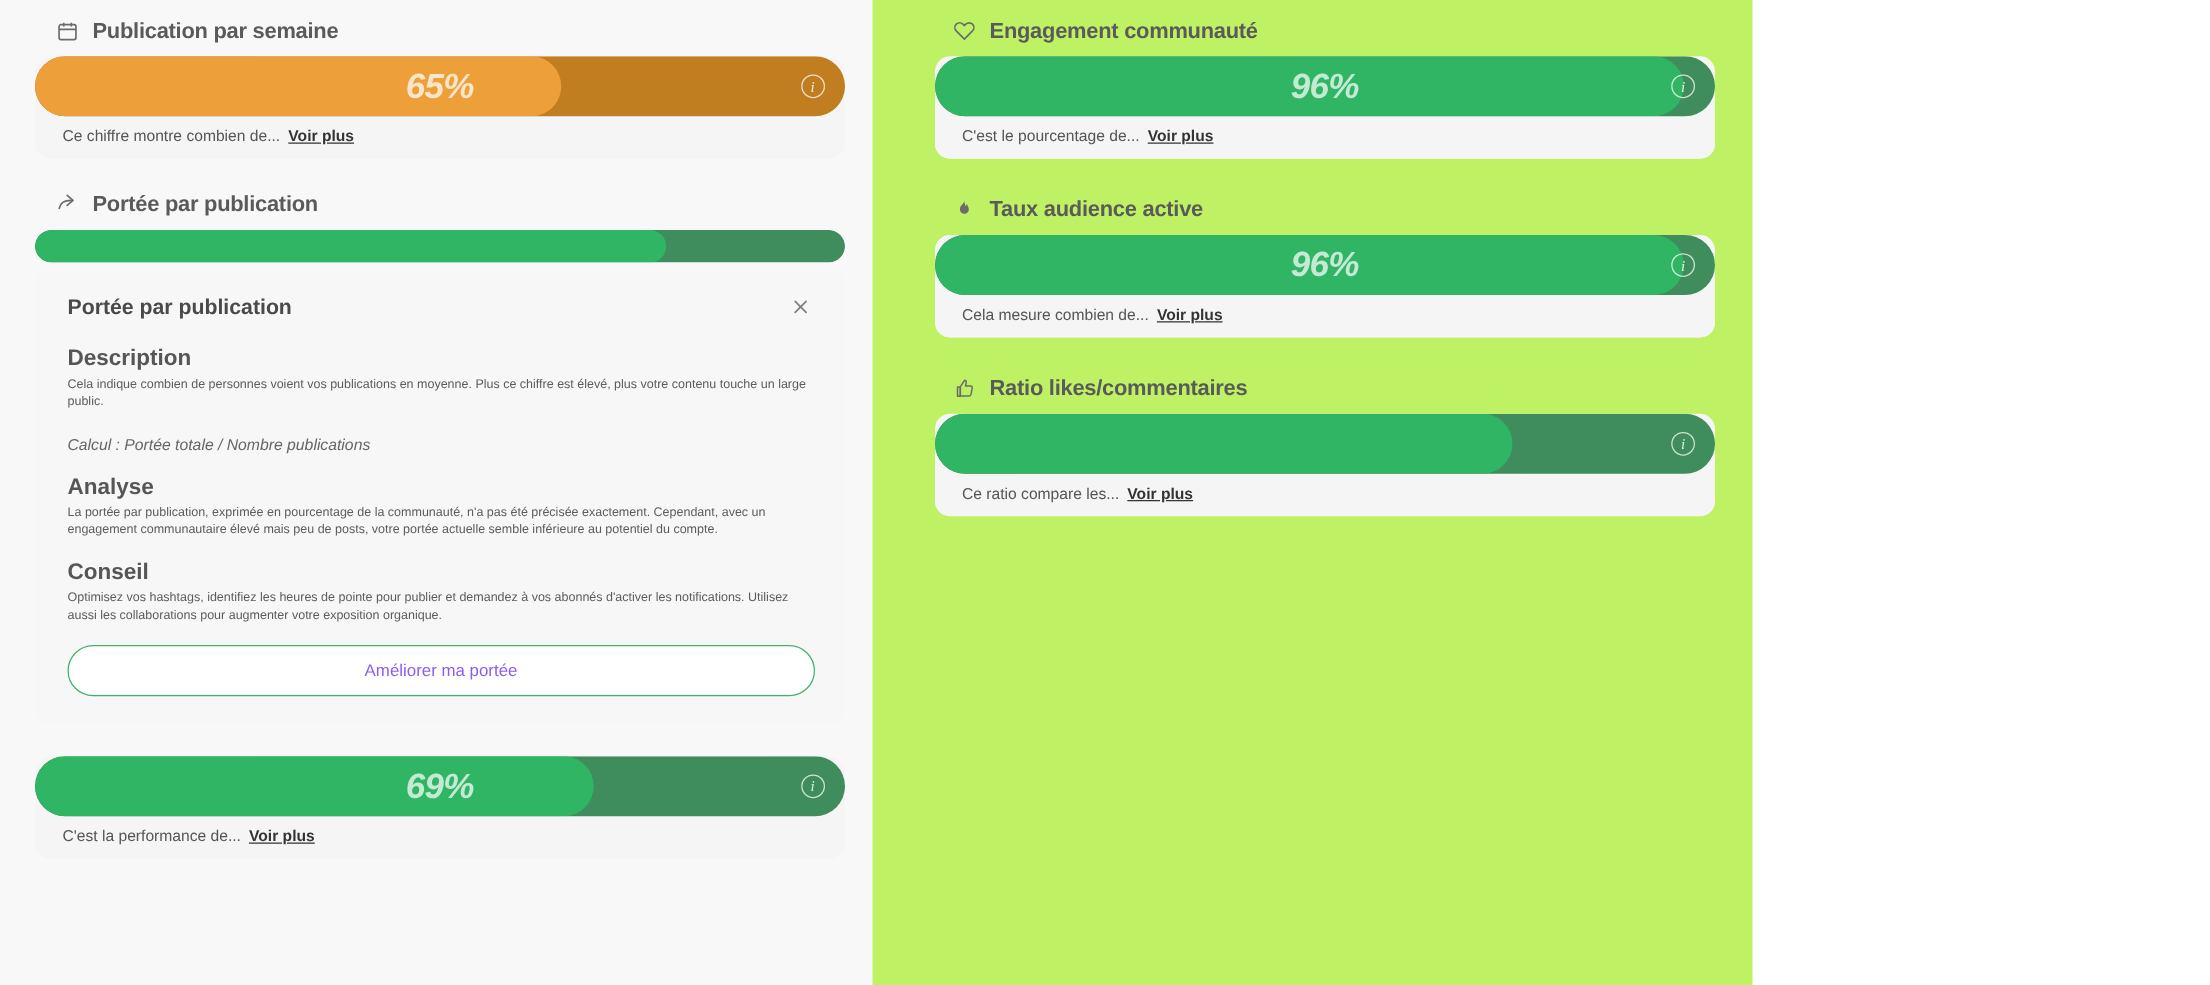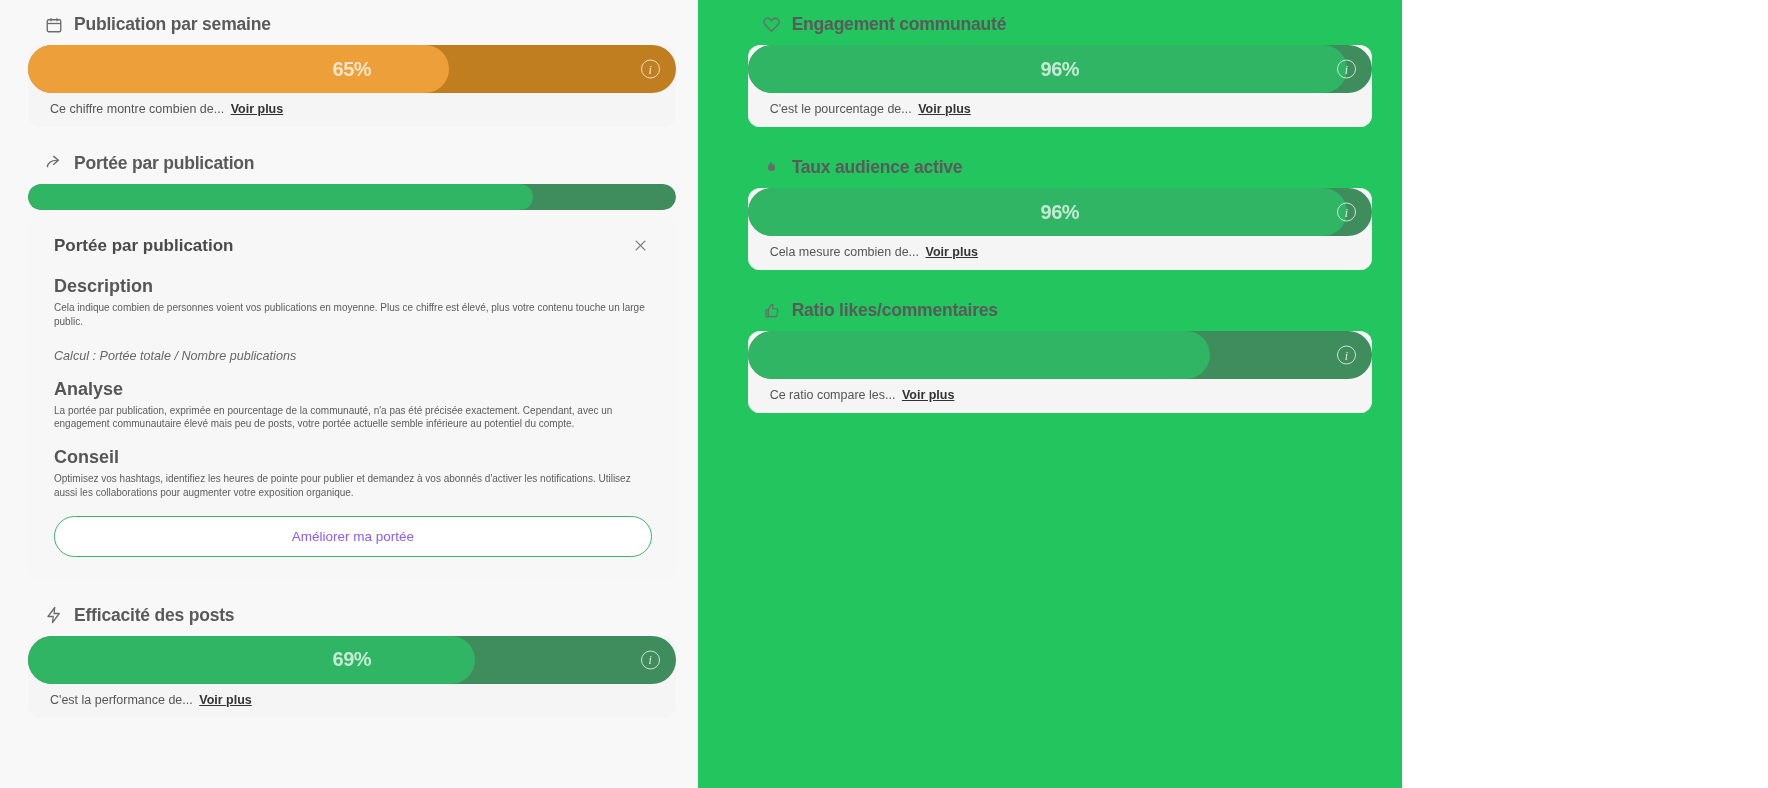--- a/index.html
+++ b/index.html
@@ -16,21 +16,21 @@
     display: flex;
     background: #ffffff;
   }
   .col-left {
     width: 884px;
     background: #f8f8f8;
     padding: 14px 22px 0 28px;
   }
   .col-right {
     width: 884px;
-    background: #22c55e;
+    background: #bef264;
     padding: 14px 30px 0 50px;
   }
 
   
   .metric-card {
     margin-bottom: 26px;
   }
   .metric-head {
     display: flex;
     align-items: center;
@@ -70,24 +70,25 @@
   .bar-fill {
     position: absolute;
     left: 0; top: 0; bottom: 0;
     border-radius: 24px;
   }
   .bar-value {
     position: relative;
     z-index: 2;
     width: 100%;
     text-align: center;
-    font-size: 20px;
+    font-size: 28px;
     font-weight: bold;
     color: rgba(255,255,255,0.72);
     letter-spacing: -0.5px;
+    font-style: italic;
   }
   .bar-info {
     position: absolute;
     right: 16px; top: 50%;
     transform: translateY(-50%);
     z-index: 3;
     width: 19px; height: 19px;
     border-radius: 50%;
     border: 1.3px solid rgba(255,255,255,0.75);
     display: flex; align-items: center; justify-content: center;
@@ -250,28 +251,20 @@
         <div class="detail-section">
           <div class="detail-label">Conseil</div>
           <div class="detail-text">Optimisez vos hashtags, identifiez les heures de pointe pour publier et demandez à vos abonnés d'activer les notifications. Utilisez aussi les collaborations pour augmenter votre exposition organique.</div>
         </div>
 
         <button class="cta-button">Améliorer ma portée</button>
       </div>
     </div>
 
     <div class="metric-card">
-      <div class="metric-head">
-        <span class="metric-icon">
-          <svg width="18" height="18" viewBox="0 0 24 24" fill="none" stroke="currentColor" stroke-width="1.7" stroke-linejoin="round">
-            <polygon points="13,2 4,14 11,14 10,22 19,10 12,10"></polygon>
-          </svg>
-        </span>
-        <span class="metric-title">Efficacité des posts</span>
-      </div>
       <div class="bar-shell">
         <div class="bar-track" style="background:#3f8c5c;">
           <div class="bar-fill" style="width:69%;background:#2fb563;"></div>
           <div class="bar-value">69%</div>
           <div class="bar-info">i</div>
         </div>
         <div class="bar-caption">
           <span>C'est la performance de...</span>
           <a href="#">Voir plus</a>
         </div>

